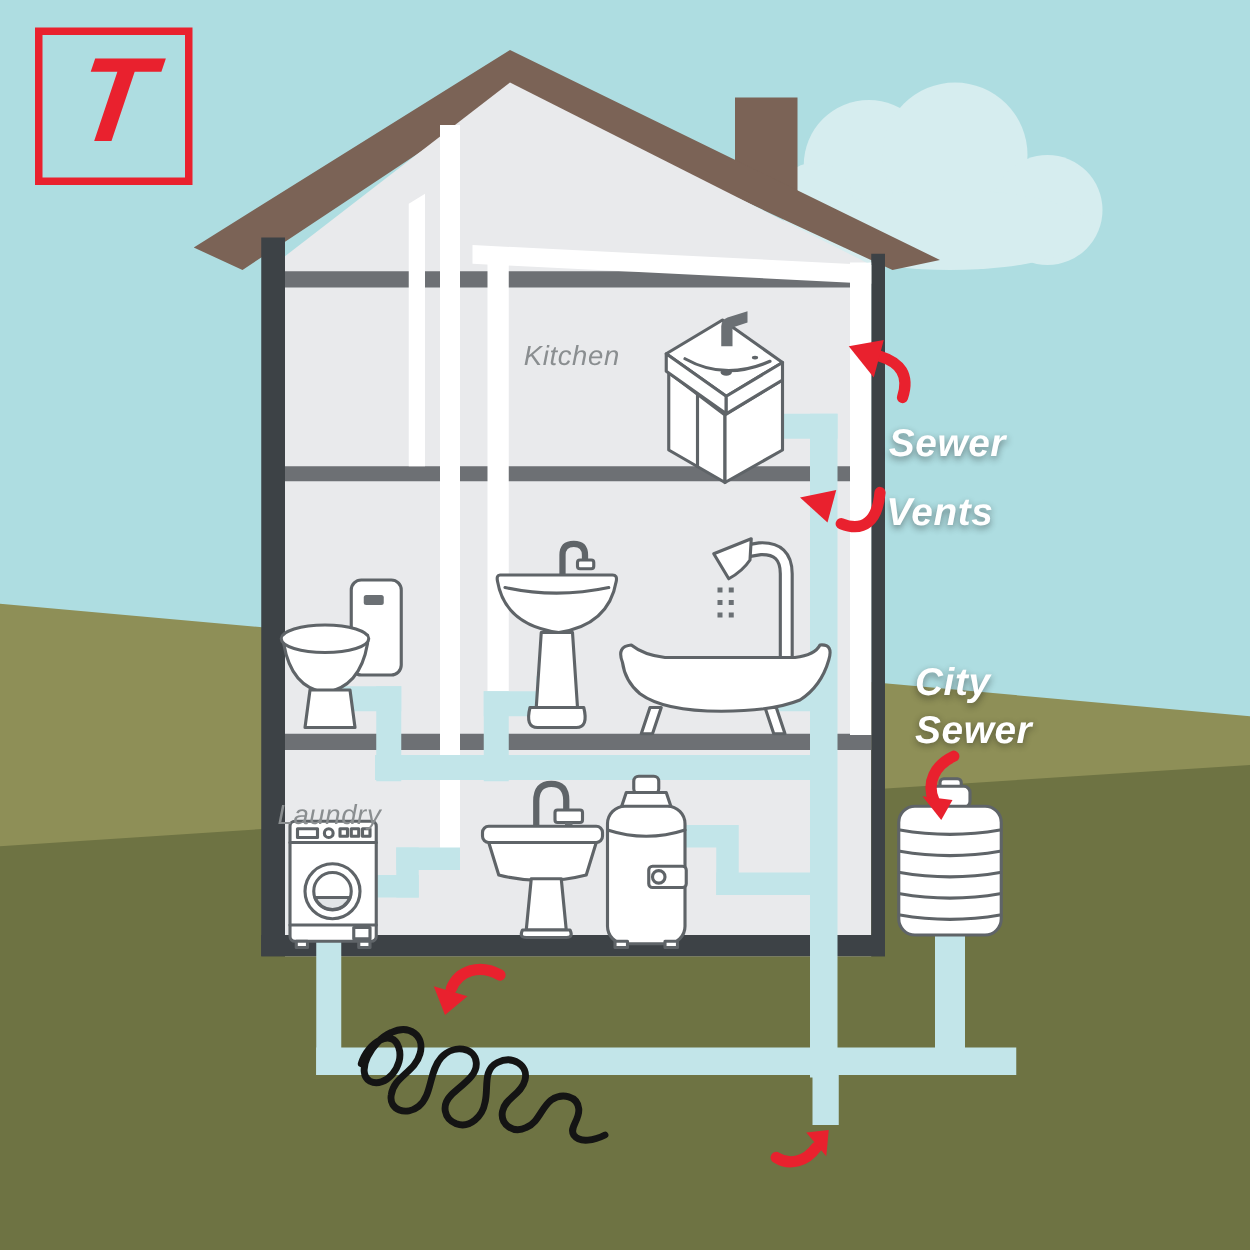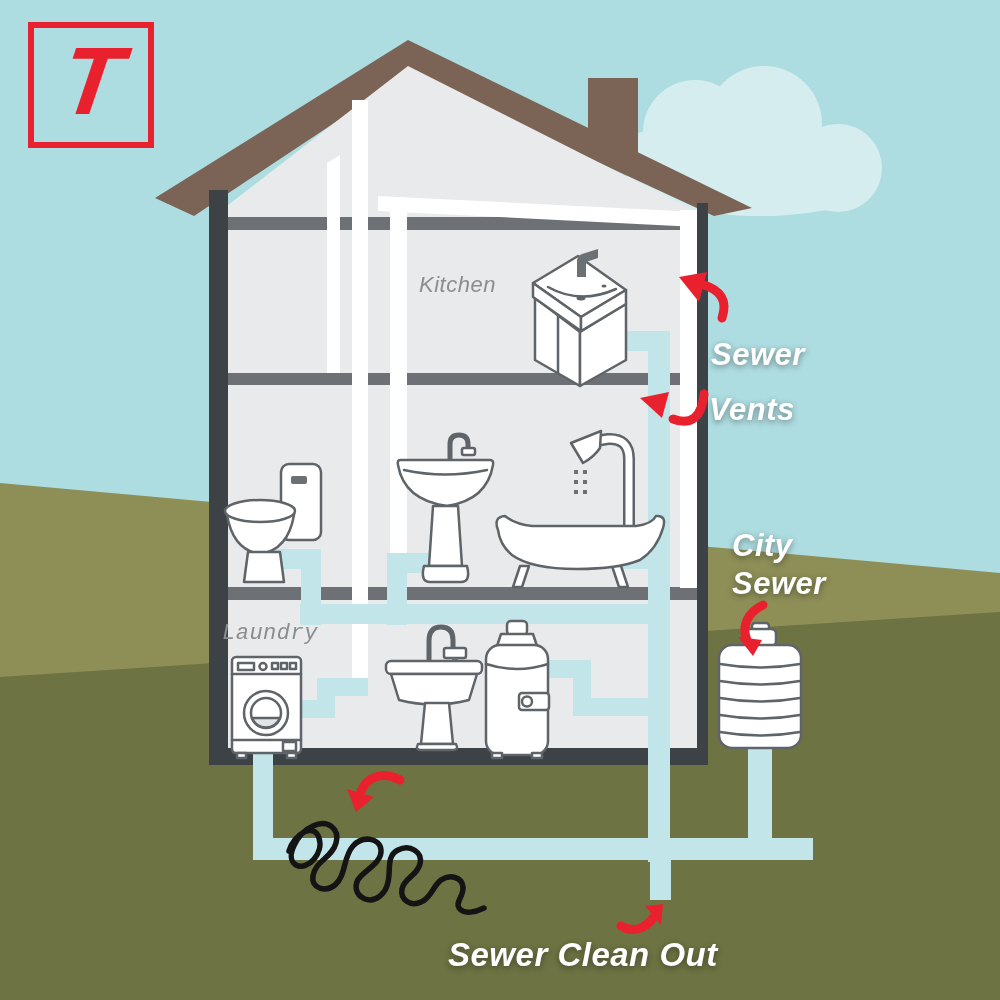--- a/index.html
+++ b/index.html
@@ -209,20 +209,19 @@
       <polygon points="663,904 645,906 661,925" fill="#e9212e" stroke="none"></polygon>
     </g>
   </g>
 </svg>
 
 <div id="logo">
   <span>T</span>
 </div>
 
 <div class="room-label" style="left:419px;top:272px;">Kitchen</div>
-<div class="room-label" style="left:222px;top:621px;font-family:Liberation Mono, monospace;">Laundry</div>
+<div class="room-label" style="left:222px;top:639px;">Laundry</div>
 
 <div class="callout" style="left:711px;top:337px;">Sewer</div>
 <div class="callout" style="left:709px;top:392px;">Vents</div>
 <div class="callout wrap" style="left:712px;top:527px;width:120px;margin-left:20px;">City Sewer</div>
-<div class="callout" style="left:448px;top:936px;font-size:33px;">Sewer Clean Out</div>
 
 </div>
 
 </body></html>

